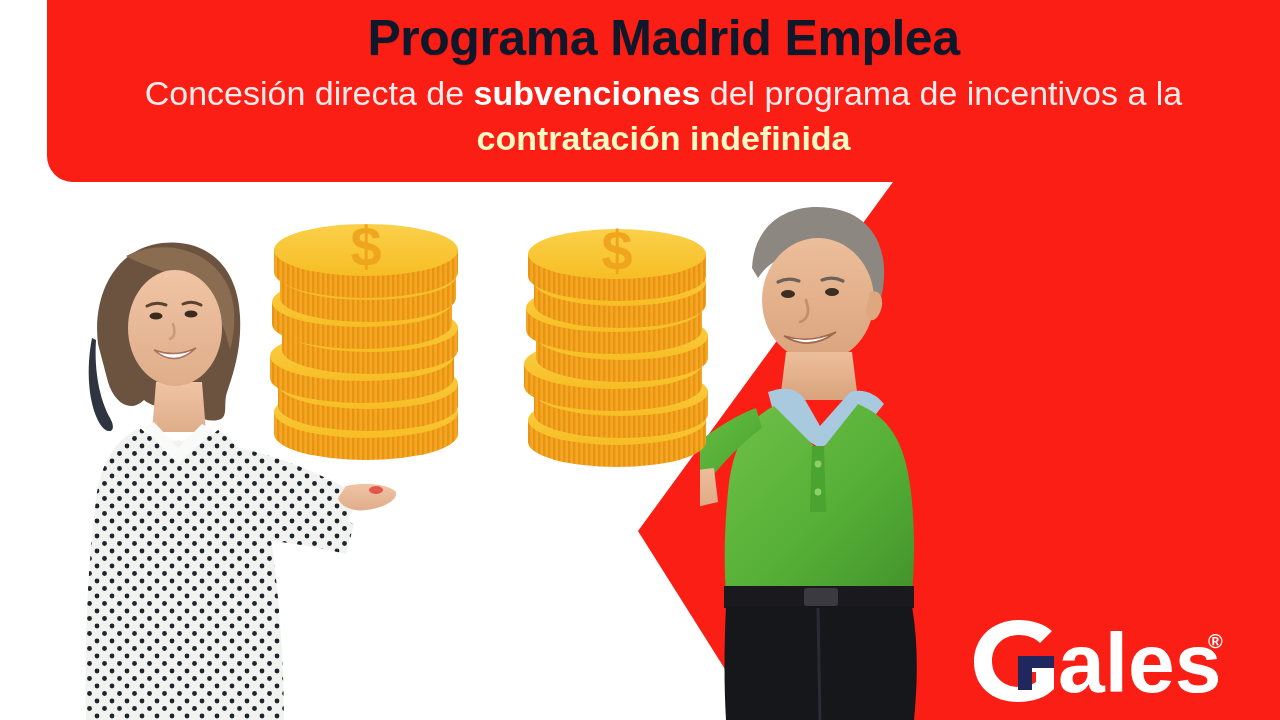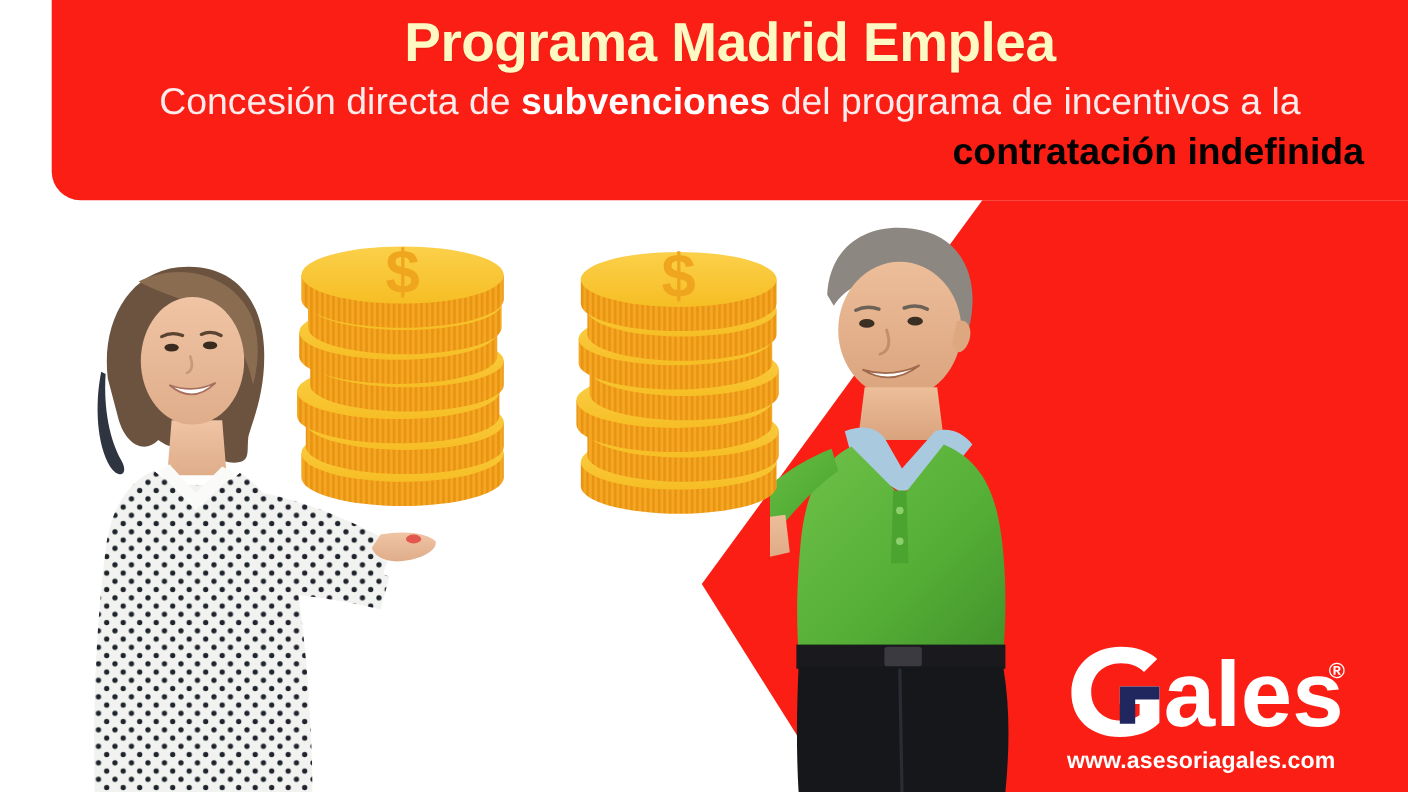--- a/index.html
+++ b/index.html
@@ -32,38 +32,38 @@
     width: 1233px;
     height: 202px;
     background: #FA1E14;
     border-bottom-left-radius: 26px;
     box-sizing: border-box;
     padding: 32px 40px 0 40px;
     text-align: center;
     z-index: 6;
   }
   .banner-title {
-    color: #fef9c3;
+    color: #0f172a;
     font-size: 50px;
     font-weight: 700;
     letter-spacing: -0.5px;
     line-height: 1.05;
     margin: 0 0 6px 0;
     text-shadow: 0 1px 1px rgba(0,0,0,0.10);
     white-space: nowrap;
   }
   .banner-sub {
     color: #fdeceb;
     font-size: 34px;
     font-weight: 400;
     line-height: 1.35;
     margin: 0;
   }
   .banner-sub b { color: #ffffff; font-weight: 700; }
-  .sub-line2 { display: block; color: #000000; font-weight: 700; text-align: right; }
+  .sub-line2 { display: block; color: #fef9c3; font-weight: 700; }
 
   
   .person {
     position: absolute;
     z-index: 4;
   }
   .person-woman { left: 78px;  top: 232px;  width: 320px; height: 488px; }
   .person-man   { left: 700px; top: 196px;  width: 260px; height: 524px; }
 
   
@@ -282,16 +282,15 @@
     <svg class="logo-mark" width="270" height="86" viewBox="0 0 270 86">
 
       <path d="M47 2 C20 2 2 20 2 44 C2 68 20 84 46 84 C62 84 74 79 82 71 L82 38 L46 38 L46 54 L64 54 L64 64
                C60 67 54 69 47 69 C31 69 20 58 20 43 C20 28 31 17 47 17 C56 17 63 20 68 25 L80 13
                C72 6 61 2 47 2 Z" fill="#FFFFFF"></path>
       <path d="M46 38 L82 38 L82 50 L60 50 L60 72 L46 72 Z" fill="#20275E"></path>
 
       <text x="86" y="74" font-family="Liberation Sans, sans-serif" font-size="84" font-weight="700" fill="#FFFFFF">ales</text>
       <text x="236" y="30" font-family="Liberation Sans, sans-serif" font-size="20" font-weight="700" fill="#FFFFFF">®</text>
     </svg>
-    <span class="logo-url">www.asesoriagales.com</span>
   </div>
 
 </div>
 
 </body></html>

